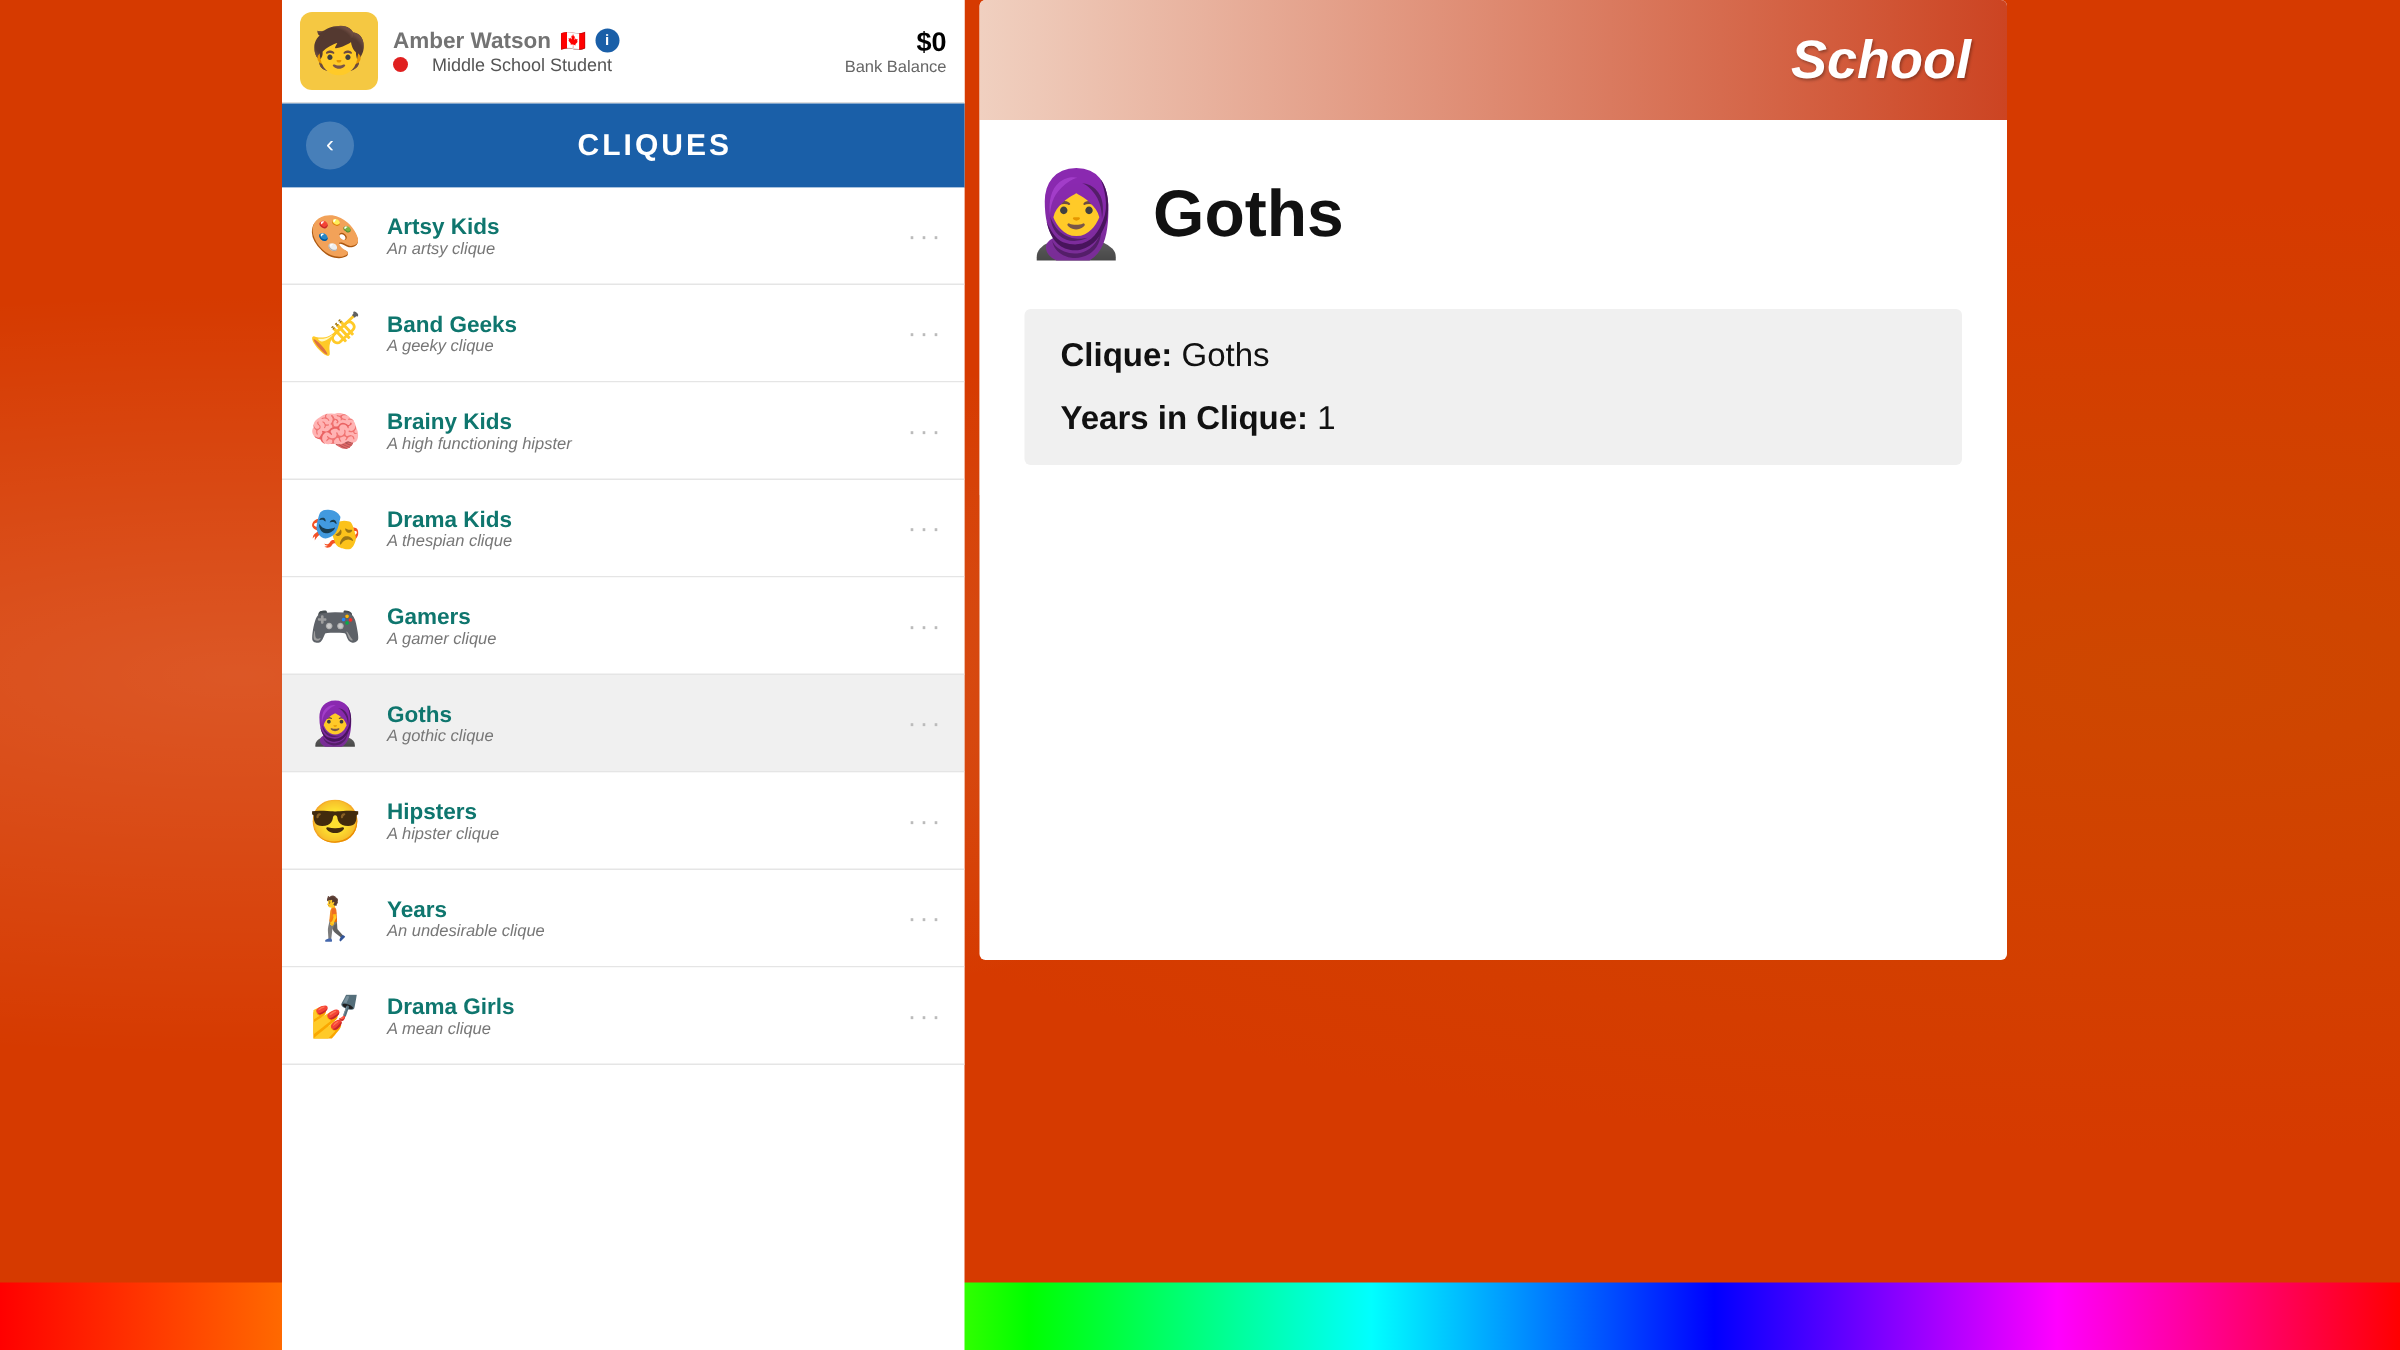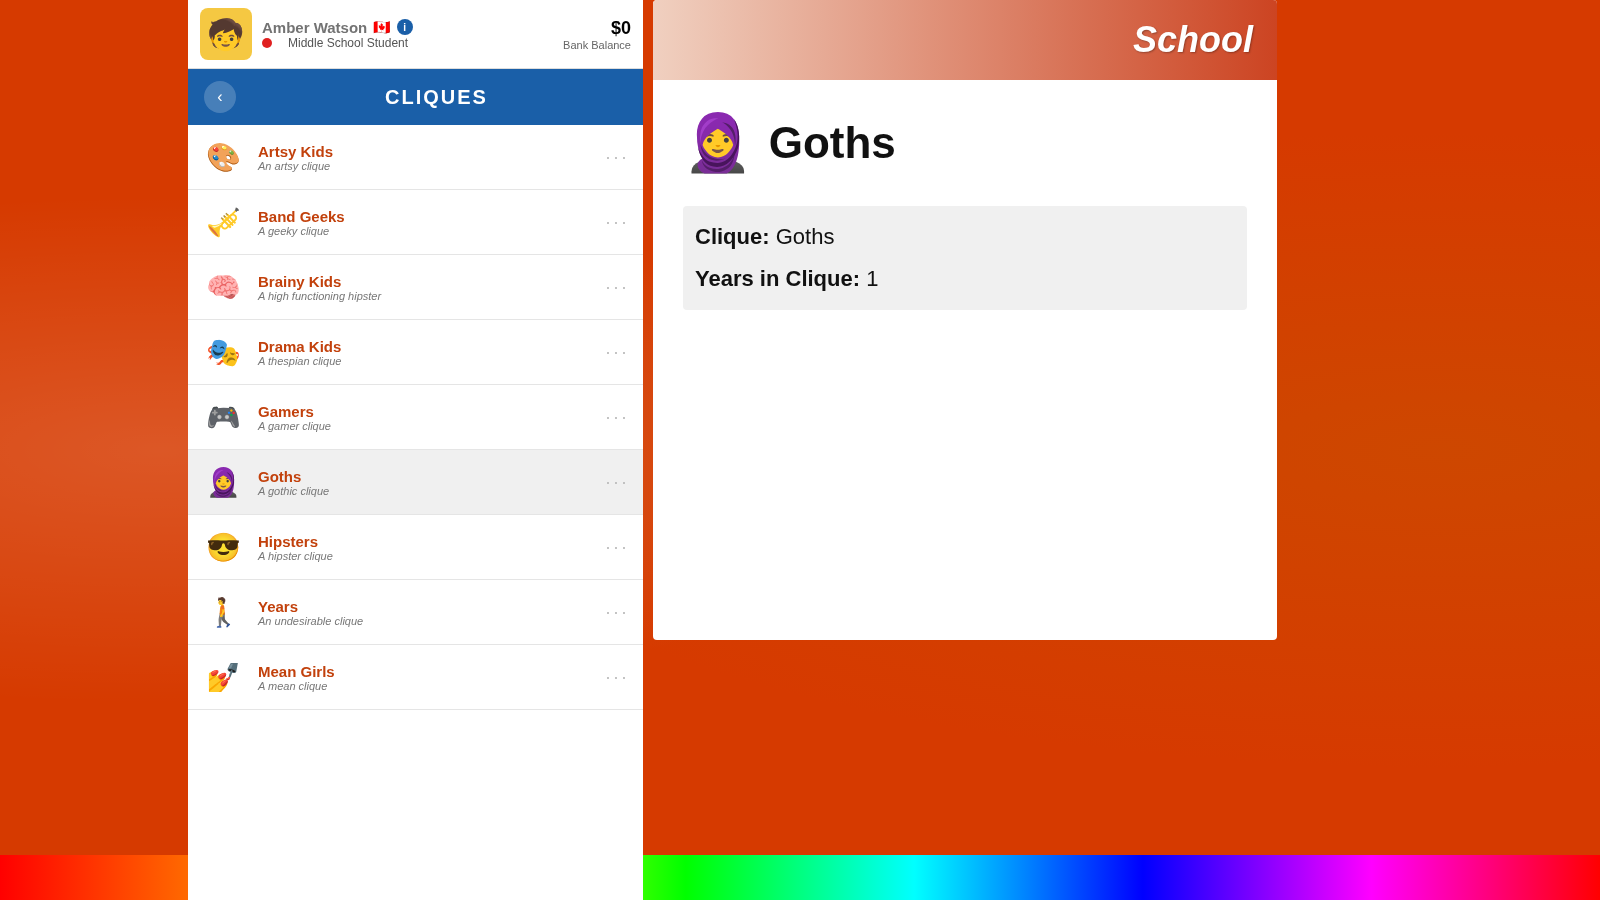--- a/index.html
+++ b/index.html
@@ -200,39 +200,39 @@
       flex-shrink: 0;
     }
 
     .clique-text {
       flex: 1;
     }
 
     .clique-name {
       font-weight: bold;
       font-size: 15px;
-      color: #c2410c;
+      color: #0f766e;
     }
 
     .clique-desc {
       font-size: 11px;
       color: #777;
       font-style: italic;
     }
 
     .clique-dots {
       color: #bbb;
       font-size: 18px;
       letter-spacing: 2px;
       cursor: pointer;
     }
 
     
     .right-panel {
-      width: 624px;
+      width: 685px;
       background: #fff;
       margin-left: 10px;
       border-radius: 4px;
       overflow: hidden;
       min-height: 640px;
       align-self: flex-start;
       margin-top: 0;
       position: relative;
     }
 
@@ -272,21 +272,21 @@
 
     .detail-clique-name {
       font-size: 44px;
       font-weight: bold;
       color: #111;
     }
 
     .detail-info-box {
       background: #f0f0f0;
       border-radius: 4px;
-      padding: 18px 12px;
+      padding: 18px 24px;
     }
 
     .detail-info-row {
       font-size: 22px;
       margin-bottom: 16px;
       color: #111;
     }
 
     .detail-info-row:last-child {
       margin-bottom: 0;
@@ -407,21 +407,21 @@
       <div class="clique-emoji">🚶</div>
       <div class="clique-text">
         <div class="clique-name">Years</div>
         <div class="clique-desc">An undesirable clique</div>
       </div>
       <div class="clique-dots">···</div>
     </div>
         <div class="clique-item">
       <div class="clique-emoji">💅</div>
       <div class="clique-text">
-        <div class="clique-name">Mean Girls</div>
+        <div class="clique-name">Drama Girls</div>
         <div class="clique-desc">A mean clique</div>
       </div>
       <div class="clique-dots">···</div>
     </div>
       </div>
 
   </div>
 
   <div class="right-panel">
     <div class="detail-header">

